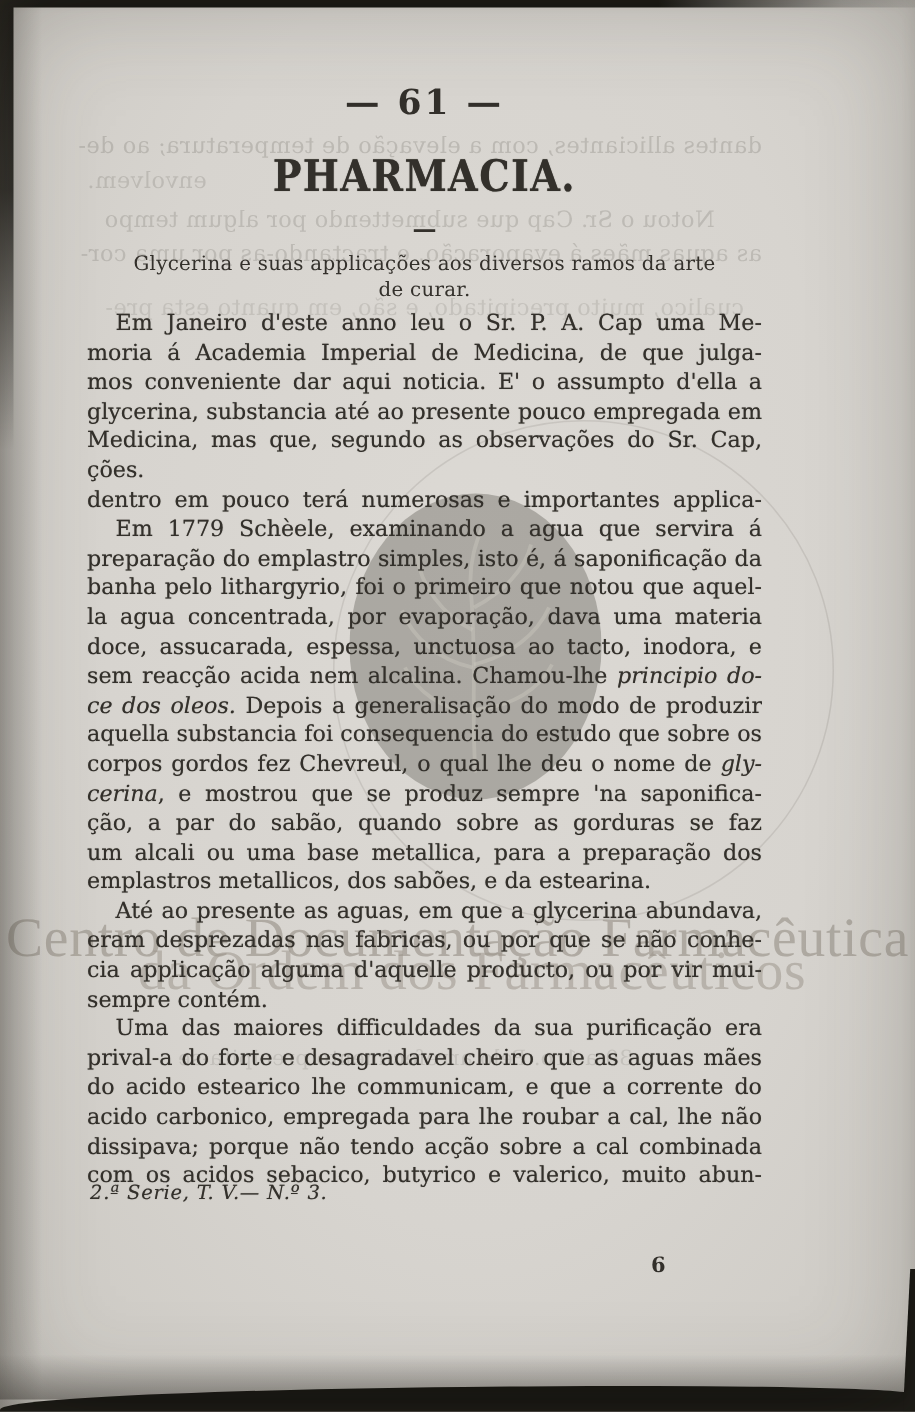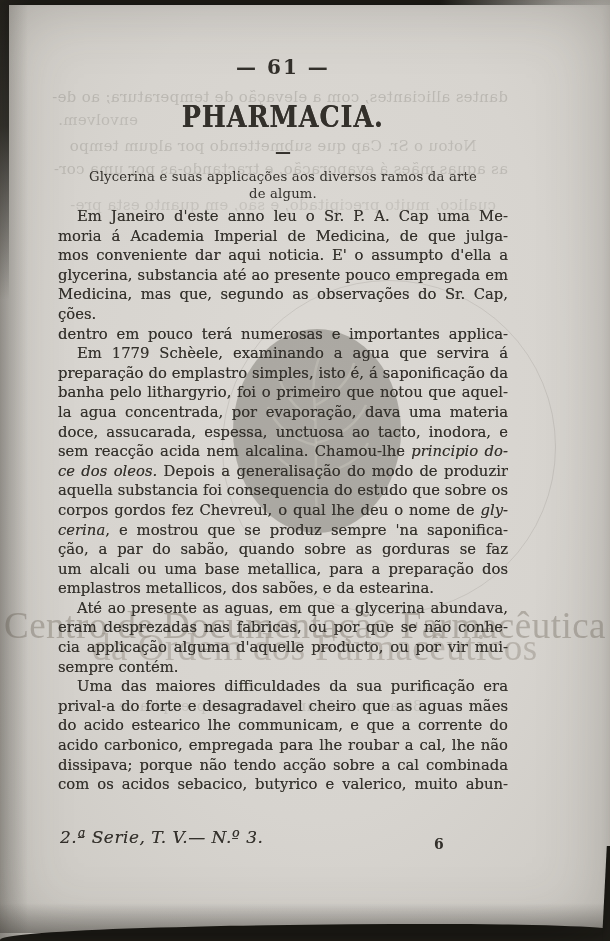--- a/index.html
+++ b/index.html
@@ -25,41 +25,41 @@
   .wm1 { left:4px; top:604px; font-size:37px; }
   .wm2 { left:92px; top:626px; font-size:37px; color:rgba(156,150,140,0.55); }
   
   .circle-outline {
     position:absolute; left:222px; top:280px; width:332px; height:332px;
     border:1.5px solid rgba(105,102,95,0.16); border-radius:50%;
   }
   .stamp { position:absolute; left:230px; top:325px; filter:blur(0.5px); }
   
   .colblock { position:absolute; left:58px; width:450px; text-align:center; }
-  .pagenum { top:55px; font-weight:bold; font-size:20px; letter-spacing:2px; }
+  .pagenum { top:55px; font-weight:bold; font-size:23px; letter-spacing:2px; }
   .titlewrap { top:100px; }
   .title {
     display:inline-block; font-weight:bold; font-size:29px; letter-spacing:1px;
     transform:scaleX(0.88); text-shadow:0 0 0.6px rgba(30,27,22,0.7);
   }
   .divider { top:143px; font-weight:bold; font-size:16px; }
   .heading { top:168px; font-weight:normal; font-size:13.2px; line-height:17px; letter-spacing:0.2px; }
   .bodytext {
     position:absolute; left:58px; top:206px; width:450px;
     font-size:14.8px; text-shadow:0 0 0.5px rgba(40,36,30,0.55);
   }
   .tline {
     line-height:19.6px; height:19.6px; overflow:hidden;
     text-align:justify; text-align-last:justify; white-space:normal;
   }
   .tline.end { text-align-last:left; }
   .tline.indent { text-indent:19px; }
   .it { font-style:italic; }
   .footer-citation {
-    position:absolute; left:60px; top:827px; font-style:italic; font-size:17px;
+    position:absolute; left:60px; top:788px; font-style:italic; font-size:13px;
     letter-spacing:0.5px; text-shadow:0 0 0.5px rgba(40,36,30,0.5);
   }
   .footer-page { position:absolute; left:434px; top:836px; font-size:14px; font-weight:bold; }
   
   .edge-top {
     position:absolute; top:0; left:0; right:0; height:5px;
     background:linear-gradient(to right, #14130f 0%, #14130f 72%, rgba(20,19,15,0.25) 92%, rgba(20,19,15,0.1) 100%);
   }
   .edge-left {
     position:absolute; top:0; left:0; width:9px; height:300px;
@@ -116,21 +116,21 @@
       <path d="M86 150 C64 148 48 136 40 120"></path>
       <path d="M87 148 C112 146 130 134 138 118"></path>
     </g>
   </svg>
 
   <div class="colblock pagenum">— 61 —</div>
   <div class="colblock titlewrap"><span class="title">PHARMACIA.</span></div>
   <div class="colblock divider">—</div>
   <div class="colblock heading">
     <div>Glycerina e suas applicações aos diversos ramos da arte</div>
-    <div>de algum.</div>
+    <div>de curar.</div>
   </div>
 
   <div class="bodytext">
       <div class="tline indent"><span>Em Janeiro d'este anno leu o Sr. P. A. Cap uma Me-</span></div>
       <div class="tline"><span>moria á Academia Imperial de Medicina, de que julga-</span></div>
       <div class="tline"><span>mos conveniente dar aqui noticia. E' o assumpto d'ella a</span></div>
       <div class="tline"><span>glycerina, substancia até ao presente pouco empregada em</span></div>
       <div class="tline"><span>Medicina, mas que, segundo as observações do Sr. Cap,</span></div>
       <div class="tline end"><span>ções.</span></div>
       <div class="tline"><span>dentro em pouco terá numerosas e importantes applica-</span></div>

